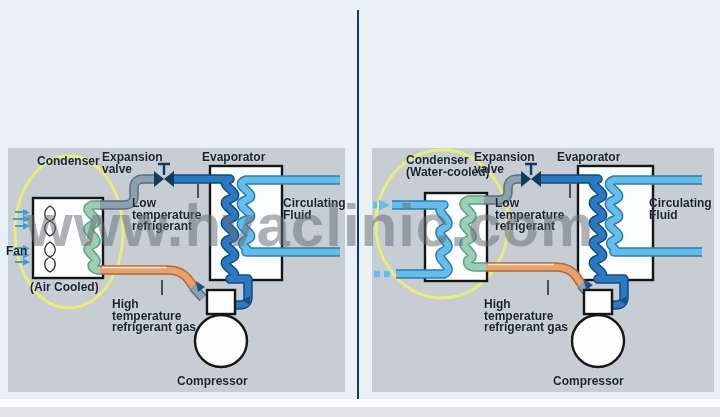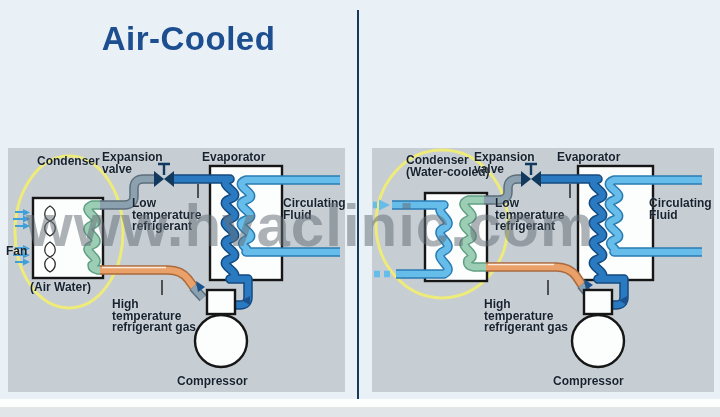--- a/index.html
+++ b/index.html
@@ -35,21 +35,20 @@
   .wind-head{fill:#3f9fd8}
   .chip{fill:#1b518c}
   .pointer{stroke:#1b1b1b;stroke-width:1.4}
   .aqua{fill:#66bde9}
 </style>
 </head>
 <body>
 
 <div class="stage">
 
-  <div class="title" style="left:20px;width:337px">Air-Cooled</div>
 
   <div class="divider"></div>
 
   <div class="panel" style="left:8px;width:337px">
     <svg width="337" height="244" viewBox="0 0 337 244">
       <ellipse class="ellipse" cx="61" cy="84" rx="54" ry="76"></ellipse>
 
       <rect class="box" x="25" y="50" width="70" height="80"></rect>
       <rect class="box" x="202" y="18" width="72" height="114"></rect>
 
@@ -106,21 +105,21 @@
         <rect class="box" x="199" y="142" width="28" height="24"></rect>
         <circle class="box" cx="213" cy="193" r="26"></circle>
       </g>
 
       <path class="pointer" d="M190,36 V50"></path>
       <path class="pointer" d="M154,132 V147"></path>
     </svg>
 
     <div class="lbl" style="left:29px;top:8px;width:80px">Condenser</div>
     <div class="lbl" style="left:-2px;top:98px;width:26px">Fan</div>
-    <div class="lbl" style="left:22px;top:134px;width:90px">(Air Water)</div>
+    <div class="lbl" style="left:22px;top:134px;width:90px">(Air Cooled)</div>
     <div class="lbl" style="left:94px;top:4px;width:90px">Expansion valve</div>
     <div class="lbl" style="left:194px;top:4px;width:86px">Evaporator</div>
     <div class="lbl" style="left:124px;top:50px;width:80px">Low
 temperature
 refrigerant</div>
     <div class="lbl" style="left:275px;top:50px;width:64px">Circulating
 Fluid</div>
     <div class="lbl" style="left:104px;top:151px;width:96px">High
 temperature
 refrigerant gas</div>

